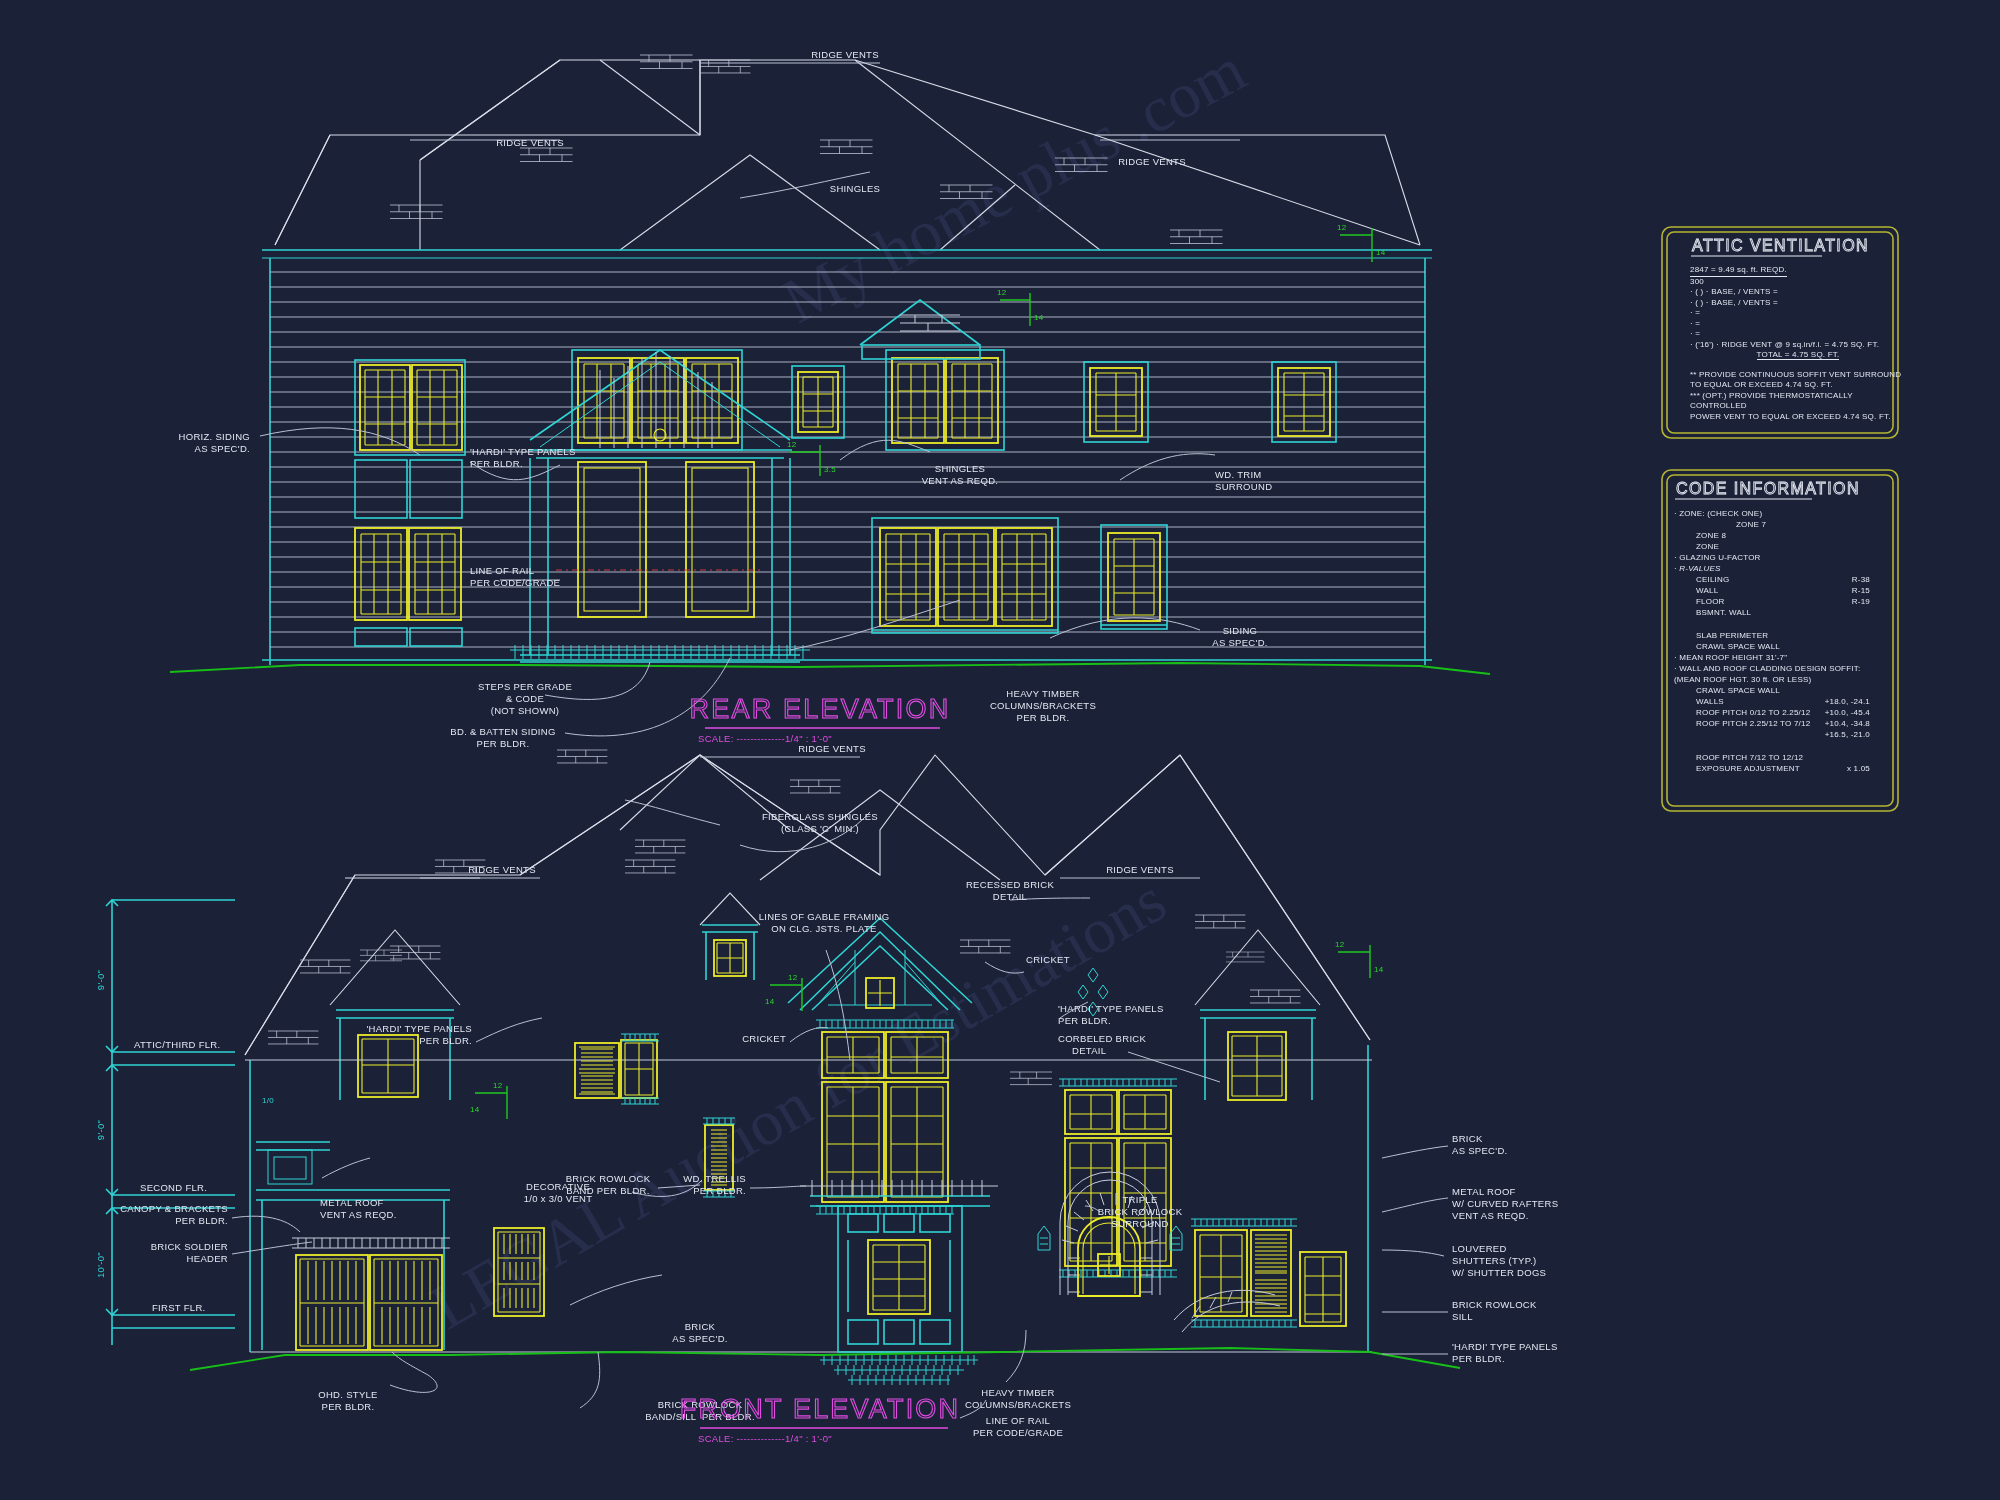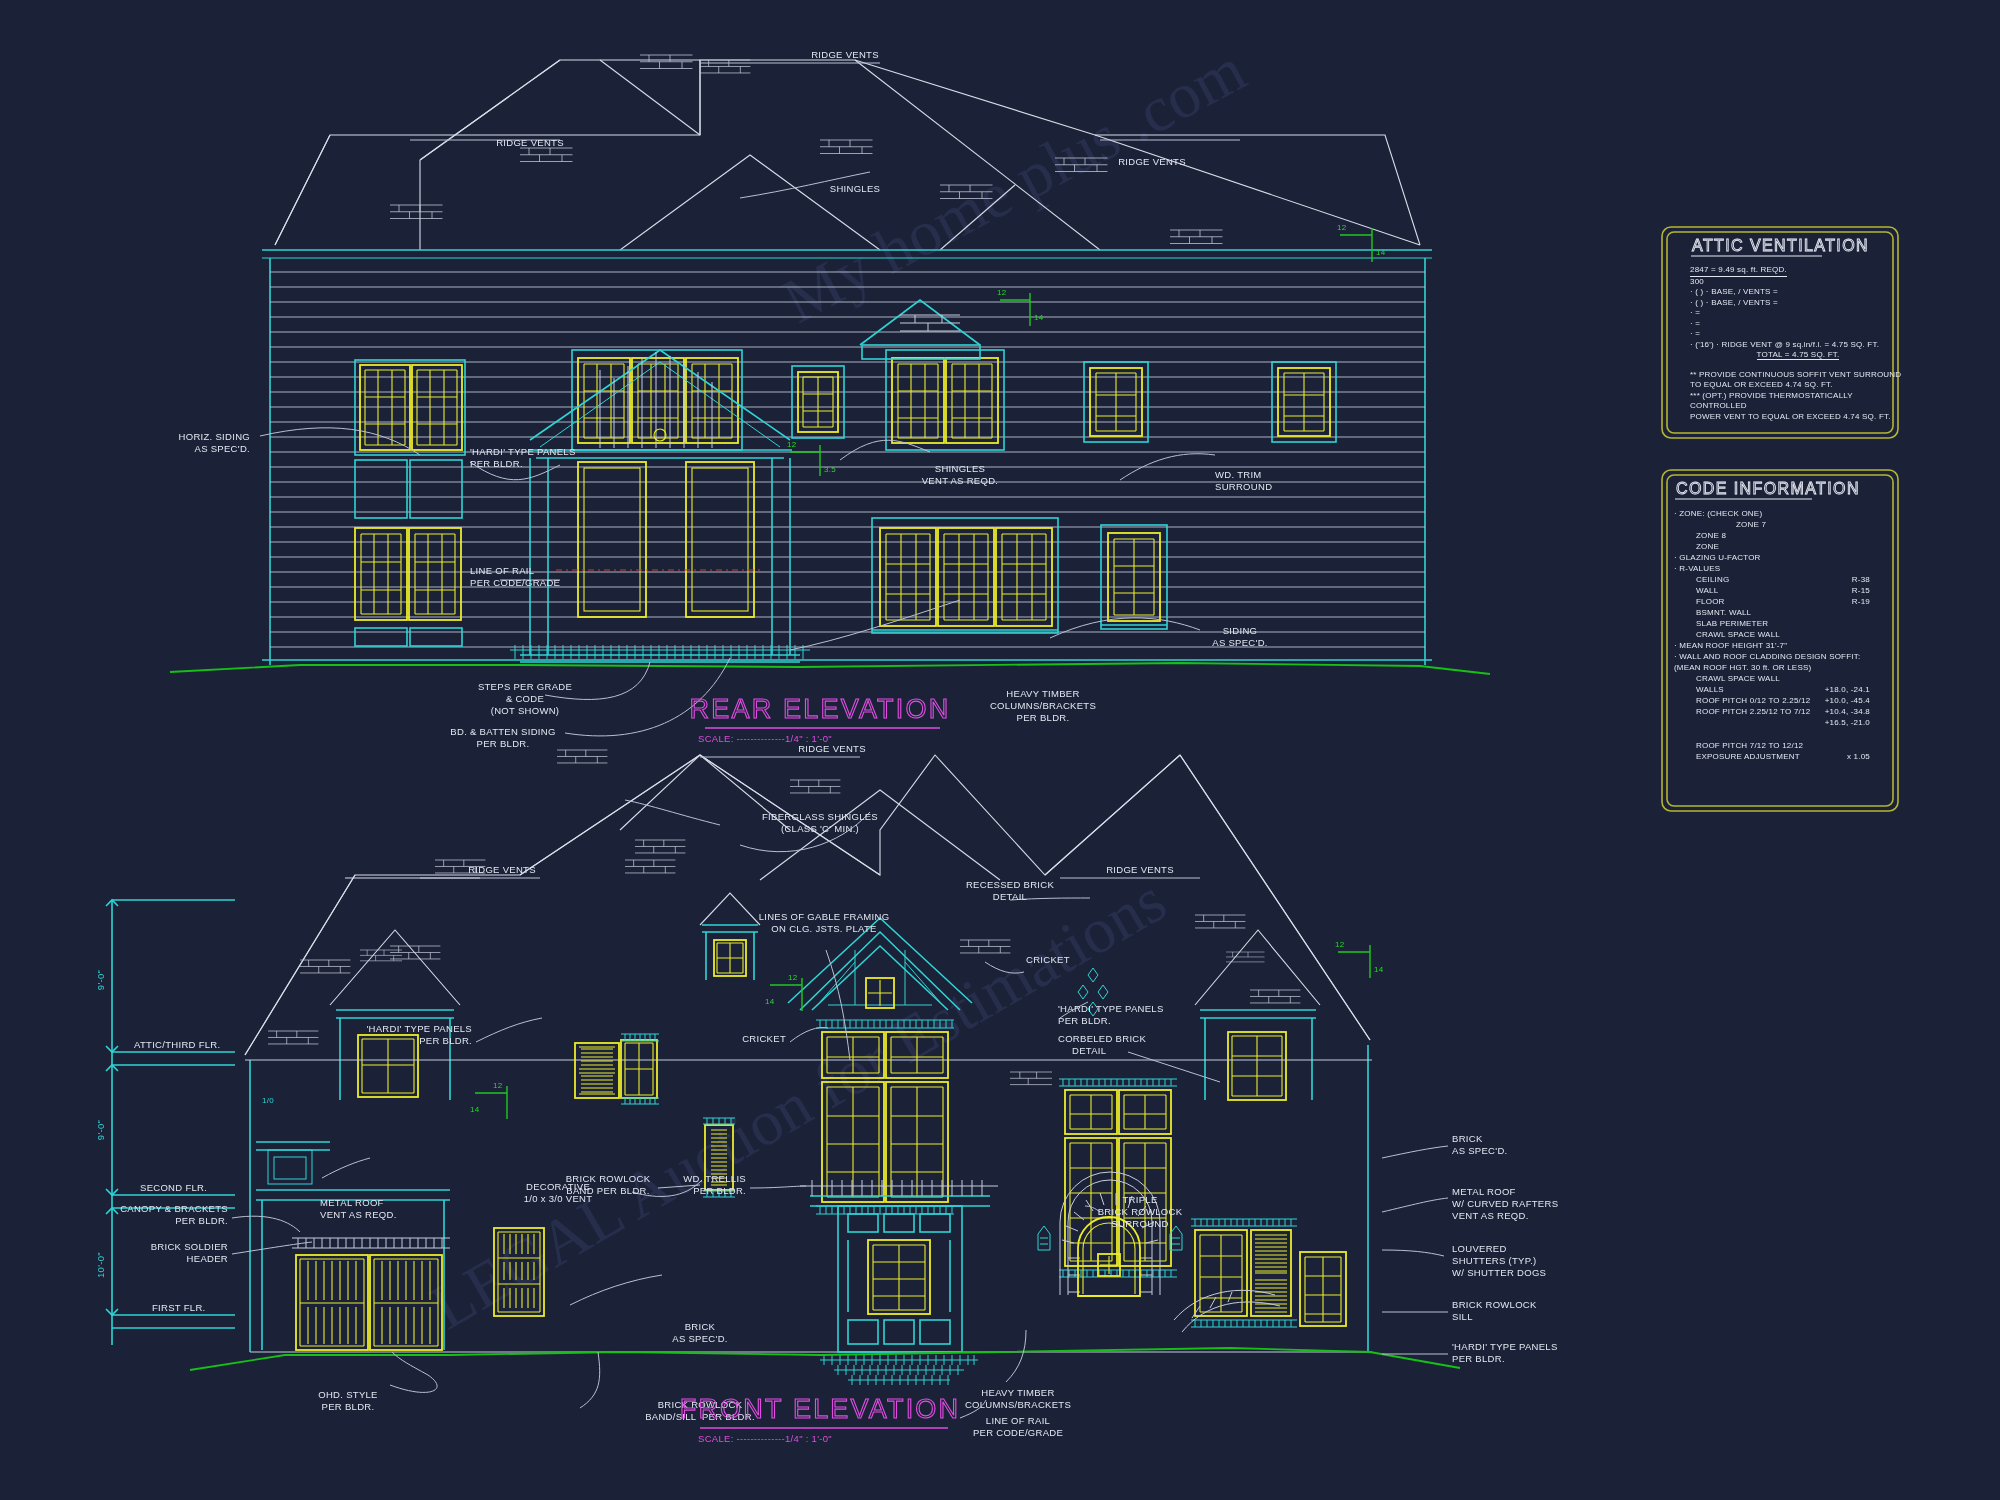--- a/index.html
+++ b/index.html
@@ -1010,41 +1010,41 @@
             <span style="margin-left: auto; padding-right: 20px;"></span>
           </div>
           <div style="display: flex; padding-left: 22px; justify-content: flex-end;">
             <span style="flex: 0 0 auto;">ZONE</span>
             <span style="margin-left: auto; padding-right: 20px;"></span>
           </div>
           <div style="display: flex; padding-left: 0px;">
             <span style="flex: 0 0 auto;">· GLAZING U-FACTOR</span>
             <span style="margin-left: auto; padding-right: 20px;"></span>
           </div>
-          <div style="display: flex; padding-left: 0px;">
+          <div style="display: flex; padding-left: 0px; font-style: italic;">
             <span style="flex: 0 0 auto;">· R-VALUES</span>
             <span style="margin-left: auto; padding-right: 20px;"></span>
           </div>
           <div style="display: flex; padding-left: 22px;">
             <span style="flex: 0 0 auto;">CEILING</span>
             <span style="margin-left: auto; padding-right: 20px;">R-38</span>
           </div>
           <div style="display: flex; padding-left: 22px;">
             <span style="flex: 0 0 auto;">WALL</span>
             <span style="margin-left: auto; padding-right: 20px;">R-15</span>
           </div>
           <div style="display: flex; padding-left: 22px;">
             <span style="flex: 0 0 auto;">FLOOR</span>
             <span style="margin-left: auto; padding-right: 20px;">R-19</span>
           </div>
           <div style="display: flex; padding-left: 22px;">
             <span style="flex: 0 0 auto;">BSMNT. WALL</span>
             <span style="margin-left: auto; padding-right: 20px;"></span>
           </div>
-          <div style="display: flex; padding-left: 22px;">
+          <div style="display: flex; padding-left: 22px; margin-top: 12px;">
             <span style="flex: 0 0 auto;">SLAB PERIMETER</span>
             <span style="margin-left: auto; padding-right: 20px;"></span>
           </div>
           <div style="display: flex; padding-left: 22px;">
             <span style="flex: 0 0 auto;">CRAWL SPACE WALL</span>
             <span style="margin-left: auto; padding-right: 20px;"></span>
           </div>
           <div style="display: flex; padding-left: 0px;">
             <span style="flex: 0 0 auto;">· MEAN ROOF HEIGHT  31'-7"</span>
             <span style="margin-left: auto; padding-right: 20px;"></span>

